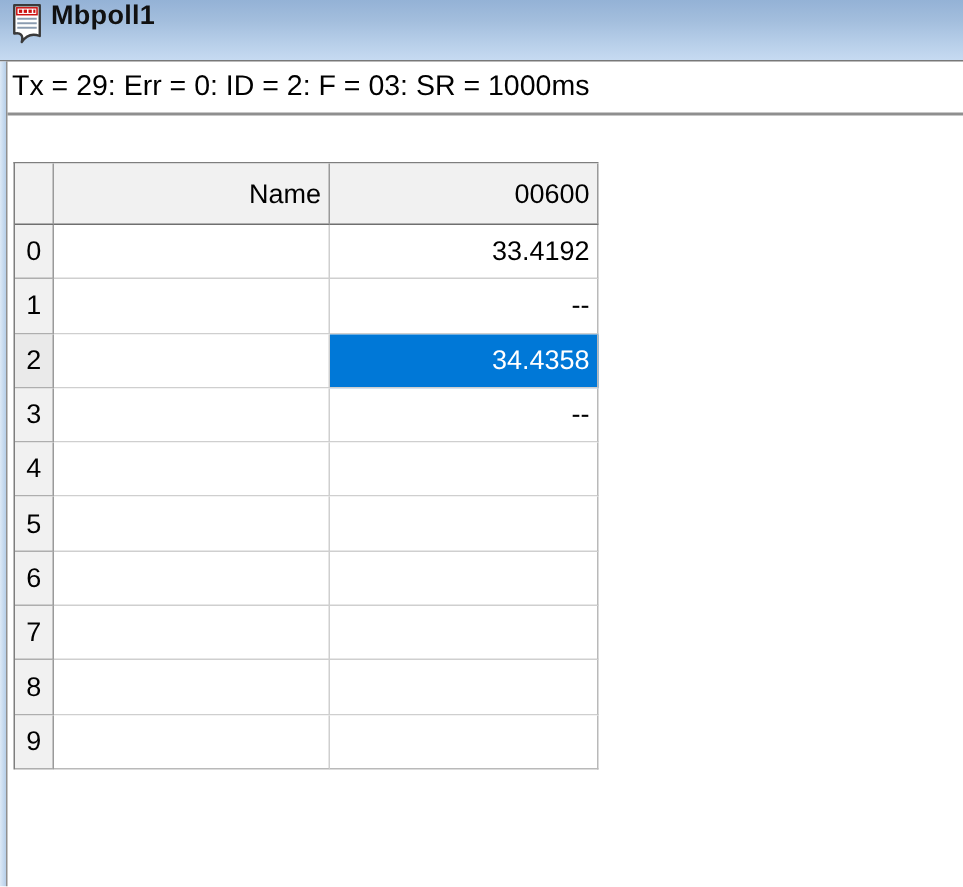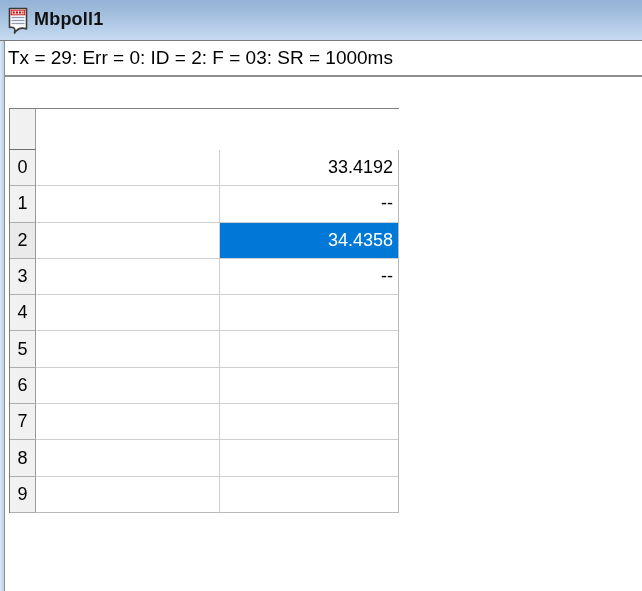--- a/index.html
+++ b/index.html
@@ -8,21 +8,21 @@
     background:#ffffff;
     font-family:"Liberation Sans", sans-serif;
     -webkit-font-smoothing:antialiased;
   }
 
   
   .titlebar {
     position:absolute; left:0; top:0; width:642px; height:40px;
     background:linear-gradient(180deg,#94b2d6 0%,#a3bedd 35%,#b9d0ea 75%,#c6daf1 100%);
     border-bottom:1px solid #787878;
-    display:flex; align-items:center;
+    display:flex; 
   }
   .titlebar .app-icon { width:24px; height:28px; margin:2px 4px 0 6px; flex:0 0 auto; }
   .titlebar .title-text {
     font-size:18px; font-weight:bold; color:#111; letter-spacing:0.2px;
     white-space:nowrap; padding-bottom:2px;
   }
 
   
   .left-frame {
     position:absolute; left:0; top:41px; width:4px; height:550px;
@@ -100,20 +100,22 @@
   </div>
 
   <div class="left-frame"></div>
 
   <div class="statusbar">Tx = 29: Err = 0: ID = 2: F = 03: SR = 1000ms</div>
 
   <div class="grid">
 
     <div class="grow head">
       <div class="cell c0 hcell"></div>
+      <div class="cell c1 hcell">Name</div>
+      <div class="cell c2 hcell">00600</div>
     </div>
 
     <div class="grow body">
       <div class="cell c0 rowhdr">0</div>
       <div class="cell c1 dcell"></div>
       <div class="cell c2 dcell last">33.4192</div>
     </div>
 
     <div class="grow body">
       <div class="cell c0 rowhdr">1</div>

